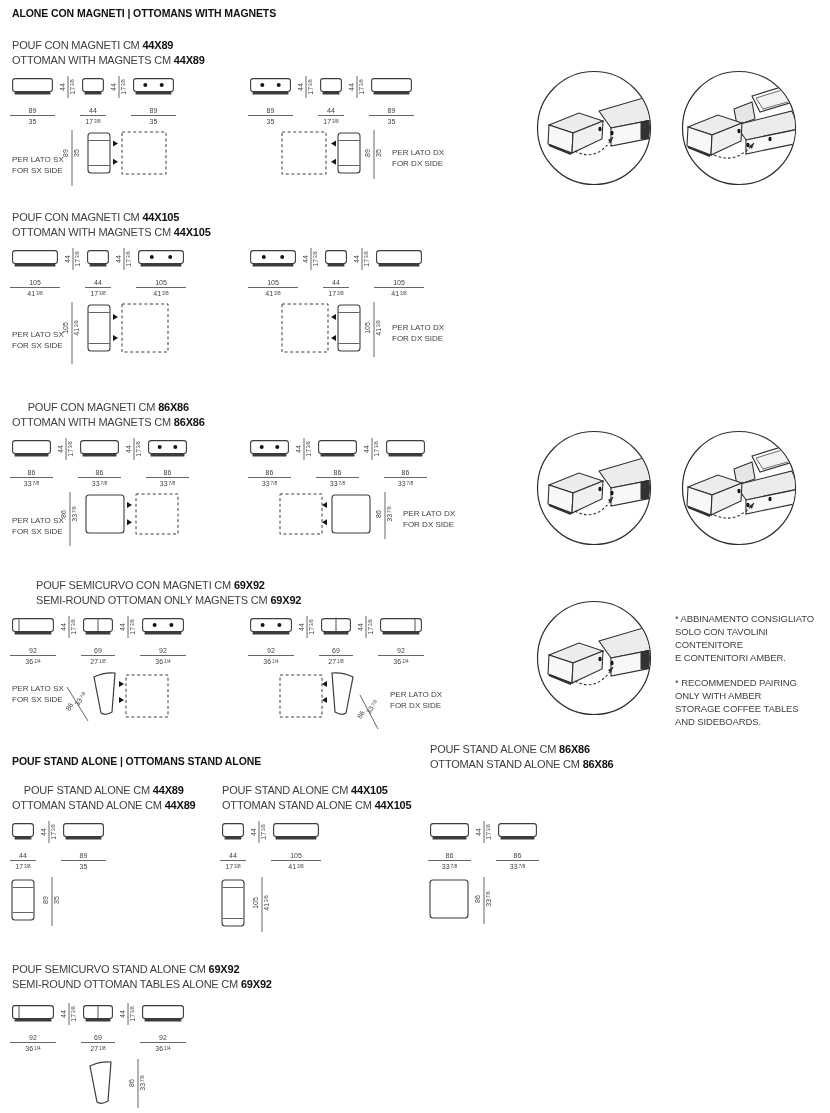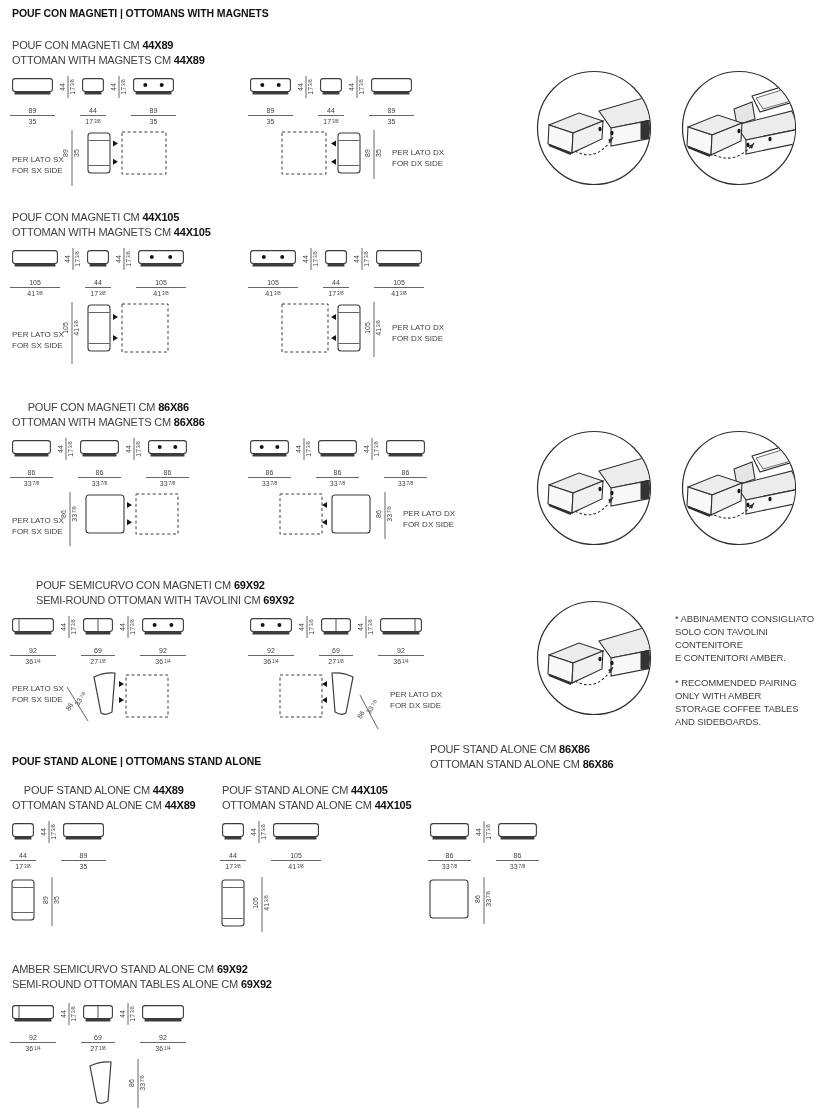--- a/index.html
+++ b/index.html
@@ -10,21 +10,21 @@
   .title b{color:#111;}
   .note{position:absolute;font-size:9.5px;line-height:13px;color:#3f3f3f;letter-spacing:-0.1px;}
   .note .gap{height:12px;}
   svg{position:absolute;overflow:visible;}
   svg text{font-family:"Liberation Sans",sans-serif;}
 </style>
 </head>
 <body>
 
 <div class="page">
-  <div class="h1" style="left:12px;top:7px">POUF CON MAGNETI | OTTOMANS WITH MAGNETS</div>
+  <div class="h1" style="left:12px;top:7px">ALONE CON MAGNETI | OTTOMANS WITH MAGNETS</div>
   <div class="h1" style="left:12px;top:755px">POUF STAND ALONE | OTTOMANS STAND ALONE</div>
   <div id="built-root">
       <div class="title" style="left: 12px; top: 38px;">
         <div><span>POUF CON MAGNETI CM </span><b>44X89</b></div>
         <div><span>OTTOMAN WITH MAGNETS CM </span><b>44X89</b></div>
       </div>
       <svg width="215" height="125" viewBox="0 0 215 125" style="left: 10px; top: 72px;">
         <rect x="2.6" y="6.6" width="39.8" height="13" rx="2.5" fill="#fff" stroke="#3c3c3c" stroke-width="1.1"></rect>
         <rect x="4.5" y="20" width="36" height="2.6" rx="0.9" fill="#3c3c3c"></rect>
         <text x="22.5" y="40.5" font-size="7" text-anchor="middle" fill="#3f3f3f">89</text>
@@ -329,21 +329,21 @@
           <polygon points="10,60 34,68 33,88 9,79" fill="#f8f8f8" stroke="#2e2e2e" stroke-width="1.1"></polygon>
           <polygon points="34,68 64,56 63,74 33,88" fill="#f0f0f0" stroke="#2e2e2e" stroke-width="1.1"></polygon>
           <ellipse cx="61" cy="64" rx="1.6" ry="2.2" fill="#151515"></ellipse>
           <line x1="10" y1="80" x2="32" y2="89" stroke="#2e2e2e" stroke-width="2.2"></line>
           <path d="M36 88 Q58 98 76 76" fill="none" stroke="#2e2e2e" stroke-width="1.1" stroke-dasharray="2.6 2.2"></path>
           <polygon points="76,76 71,79 74,82" fill="#2e2e2e"></polygon>
         </g>
       </svg>
       <div class="title" style="left: 12px; top: 578px; margin-left: 24px;">
         <div><span>POUF SEMICURVO CON MAGNETI CM </span><b>69X92</b></div>
-        <div><span>SEMI-ROUND OTTOMAN WITH TAVOLINI CM </span><b>69X92</b></div>
+        <div><span>SEMI-ROUND OTTOMAN ONLY MAGNETS CM </span><b>69X92</b></div>
       </div>
       <svg width="215" height="125" viewBox="0 0 215 125" style="left: 10px; top: 612px;">
         <rect x="2.6" y="6.6" width="40.8" height="13" rx="2.5" fill="#fff" stroke="#3c3c3c" stroke-width="1.1"></rect>
         <rect x="4.5" y="20" width="37" height="2.6" rx="0.9" fill="#3c3c3c"></rect>
         <line x1="9" y1="7.2" x2="9" y2="19.4" stroke="#3c3c3c" stroke-width="0.9"></line>
         <text x="23" y="40.5" font-size="7" text-anchor="middle" fill="#3f3f3f">92</text>
         <line x1="0" y1="43.5" x2="46" y2="43.5" stroke="#3f3f3f" stroke-width="0.8"></line>
         <text x="23" y="52" font-size="7" text-anchor="middle" fill="#3f3f3f">36<tspan font-size="4.760000000000001" dx="1" dy="-1">1/4</tspan></text>
         <line x1="59" y1="4" x2="59" y2="26" stroke="#3f3f3f" stroke-width="0.8"></line>
         <text x="55.5" y="15" font-size="7" text-anchor="middle" fill="#3f3f3f" transform="rotate(-90 55.5 15)">44</text>
@@ -498,21 +498,21 @@
         <rect x="72.5" y="19" width="34" height="2.6" rx="0.9" fill="#3c3c3c"></rect>
         <text x="89.5" y="39.5" font-size="7" text-anchor="middle" fill="#3f3f3f">86</text>
         <line x1="68" y1="42.5" x2="111" y2="42.5" stroke="#3f3f3f" stroke-width="0.8"></line>
         <text x="89.5" y="51" font-size="7" text-anchor="middle" fill="#3f3f3f">33<tspan font-size="4.760000000000001" dx="1" dy="-1">7/8</tspan></text>
         <rect x="2" y="62" width="38" height="38" rx="3" fill="#fff" stroke="#3c3c3c" stroke-width="1.1"></rect>
         <line x1="56" y1="59" x2="56" y2="106" stroke="#3f3f3f" stroke-width="0.8"></line>
         <text x="52" y="81" font-size="7" text-anchor="middle" fill="#3f3f3f" transform="rotate(-90 52 81)">86</text>
         <text x="62.5" y="81" font-size="7" text-anchor="middle" fill="#3f3f3f" transform="rotate(-90 62.5 81)">33<tspan font-size="4.760000000000001" dx="1" dy="-1">7/8</tspan></text>
       </svg>
       <div class="title" style="left: 12px; top: 962px;">
-        <div><span>AMBER SEMICURVO STAND ALONE CM </span><b>69X92</b></div>
+        <div><span>POUF SEMICURVO STAND ALONE CM </span><b>69X92</b></div>
         <div><span>SEMI-ROUND OTTOMAN TABLES ALONE CM </span><b>69X92</b></div>
       </div>
       <svg width="210" height="116" viewBox="0 0 210 116" style="left: 10px; top: 1000px;">
         <rect x="2.6" y="5.6" width="40.8" height="13" rx="2.5" fill="#fff" stroke="#3c3c3c" stroke-width="1.1"></rect>
         <rect x="4.5" y="19" width="37" height="2.6" rx="0.9" fill="#3c3c3c"></rect>
         <line x1="9" y1="6.2" x2="9" y2="18.4" stroke="#3c3c3c" stroke-width="0.9"></line>
         <text x="23" y="39.5" font-size="7" text-anchor="middle" fill="#3f3f3f">92</text>
         <line x1="0" y1="42.5" x2="46" y2="42.5" stroke="#3f3f3f" stroke-width="0.8"></line>
         <text x="23" y="51" font-size="7" text-anchor="middle" fill="#3f3f3f">36<tspan font-size="4.760000000000001" dx="1" dy="-1">1/4</tspan></text>
         <line x1="59" y1="3" x2="59" y2="25" stroke="#3f3f3f" stroke-width="0.8"></line>

